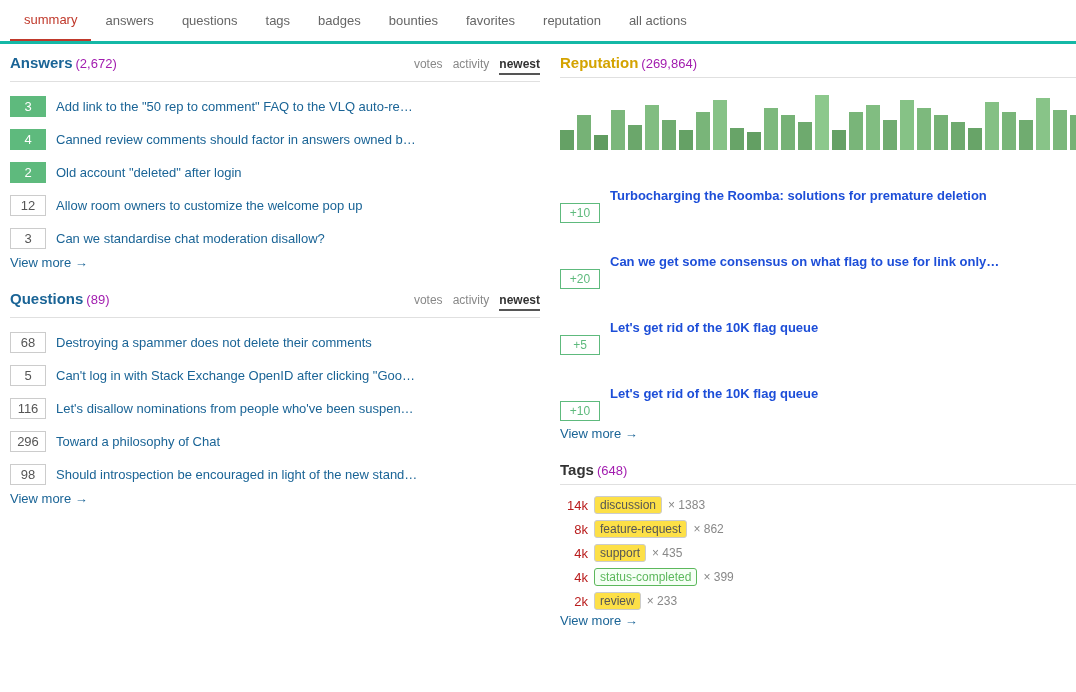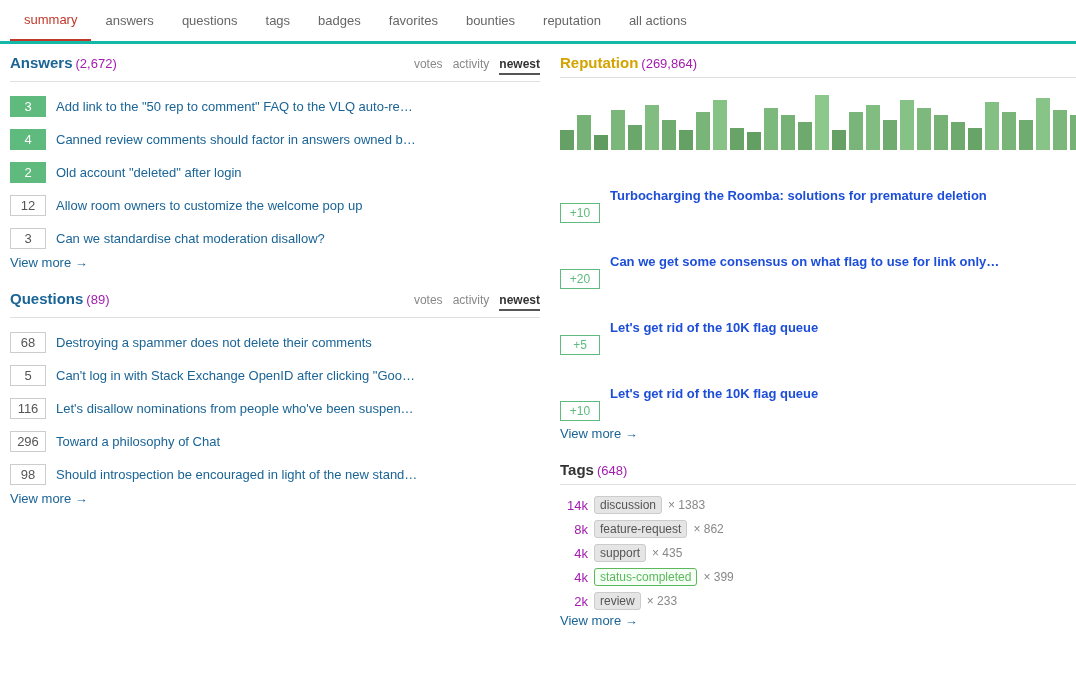--- a/index.html
+++ b/index.html
@@ -35,40 +35,40 @@
 
     
     .rep-header { display: flex; align-items: baseline; }
     .rep-chart { display: flex; align-items: flex-end; height: 60px; gap: 3px; margin: 12px 0; }
     .rep-bar { background: #7cac7c; width: 14px; }
     .rep-row { display: flex; align-items: center; padding: 5px 0; gap: 10px; }
     .rep-score { min-width: 40px; text-align: center; padding: 2px 5px; border: 1px solid #5eba7d; color: #5eba7d; font-size: 12px; margin-top: 36px; }
     .rep-link { color: #1d4ed8; text-decoration: none; font-size: 13px; font-weight: bold; }
     .tags-grid { display: grid; grid-template-columns: 1fr 1fr; gap: 6px 20px; margin-top: 8px; }
     .tag-row { display: flex; align-items: center; gap: 6px; padding: 3px 0; }
-    .tag-count-k { font-size: 13px; color: #a21caf; min-width: 28px; text-align: right; }
-    .tag-badge { border: 1px solid #ccc; border-radius: 3px; padding: 1px 5px; font-size: 12px; color: #555; background: #e5e5e5; }
+    .tag-count-k { font-size: 13px; color: #b91c1c; min-width: 28px; text-align: right; }
+    .tag-badge { border: 1px solid #ccc; border-radius: 3px; padding: 1px 5px; font-size: 12px; color: #555; background: #fde047; }
     .tag-badge.status-completed { border-color: #5cb85c; color: #5cb85c; background: #f5fff5; }
     .tag-times { color: #888; font-size: 12px; }
 
     
     .section { margin-bottom: 10px; }
   </style>
 </head>
 <body>
 
 <nav>
   <div class="nav">
     <a class="nav-item active">summary</a>
     <a class="nav-item">answers</a>
     <a class="nav-item">questions</a>
     <a class="nav-item">tags</a>
     <a class="nav-item">badges</a>
+    <a class="nav-item">bounties</a>
     <a class="nav-item">favorites</a>
-    <a class="nav-item">bounties</a>
     <a class="nav-item">reputation</a>
     <a class="nav-item">all actions</a>
   </div>
 </nav>
 
 <div class="main">
 
   <div class="left-col">
 
     <div class="section">

